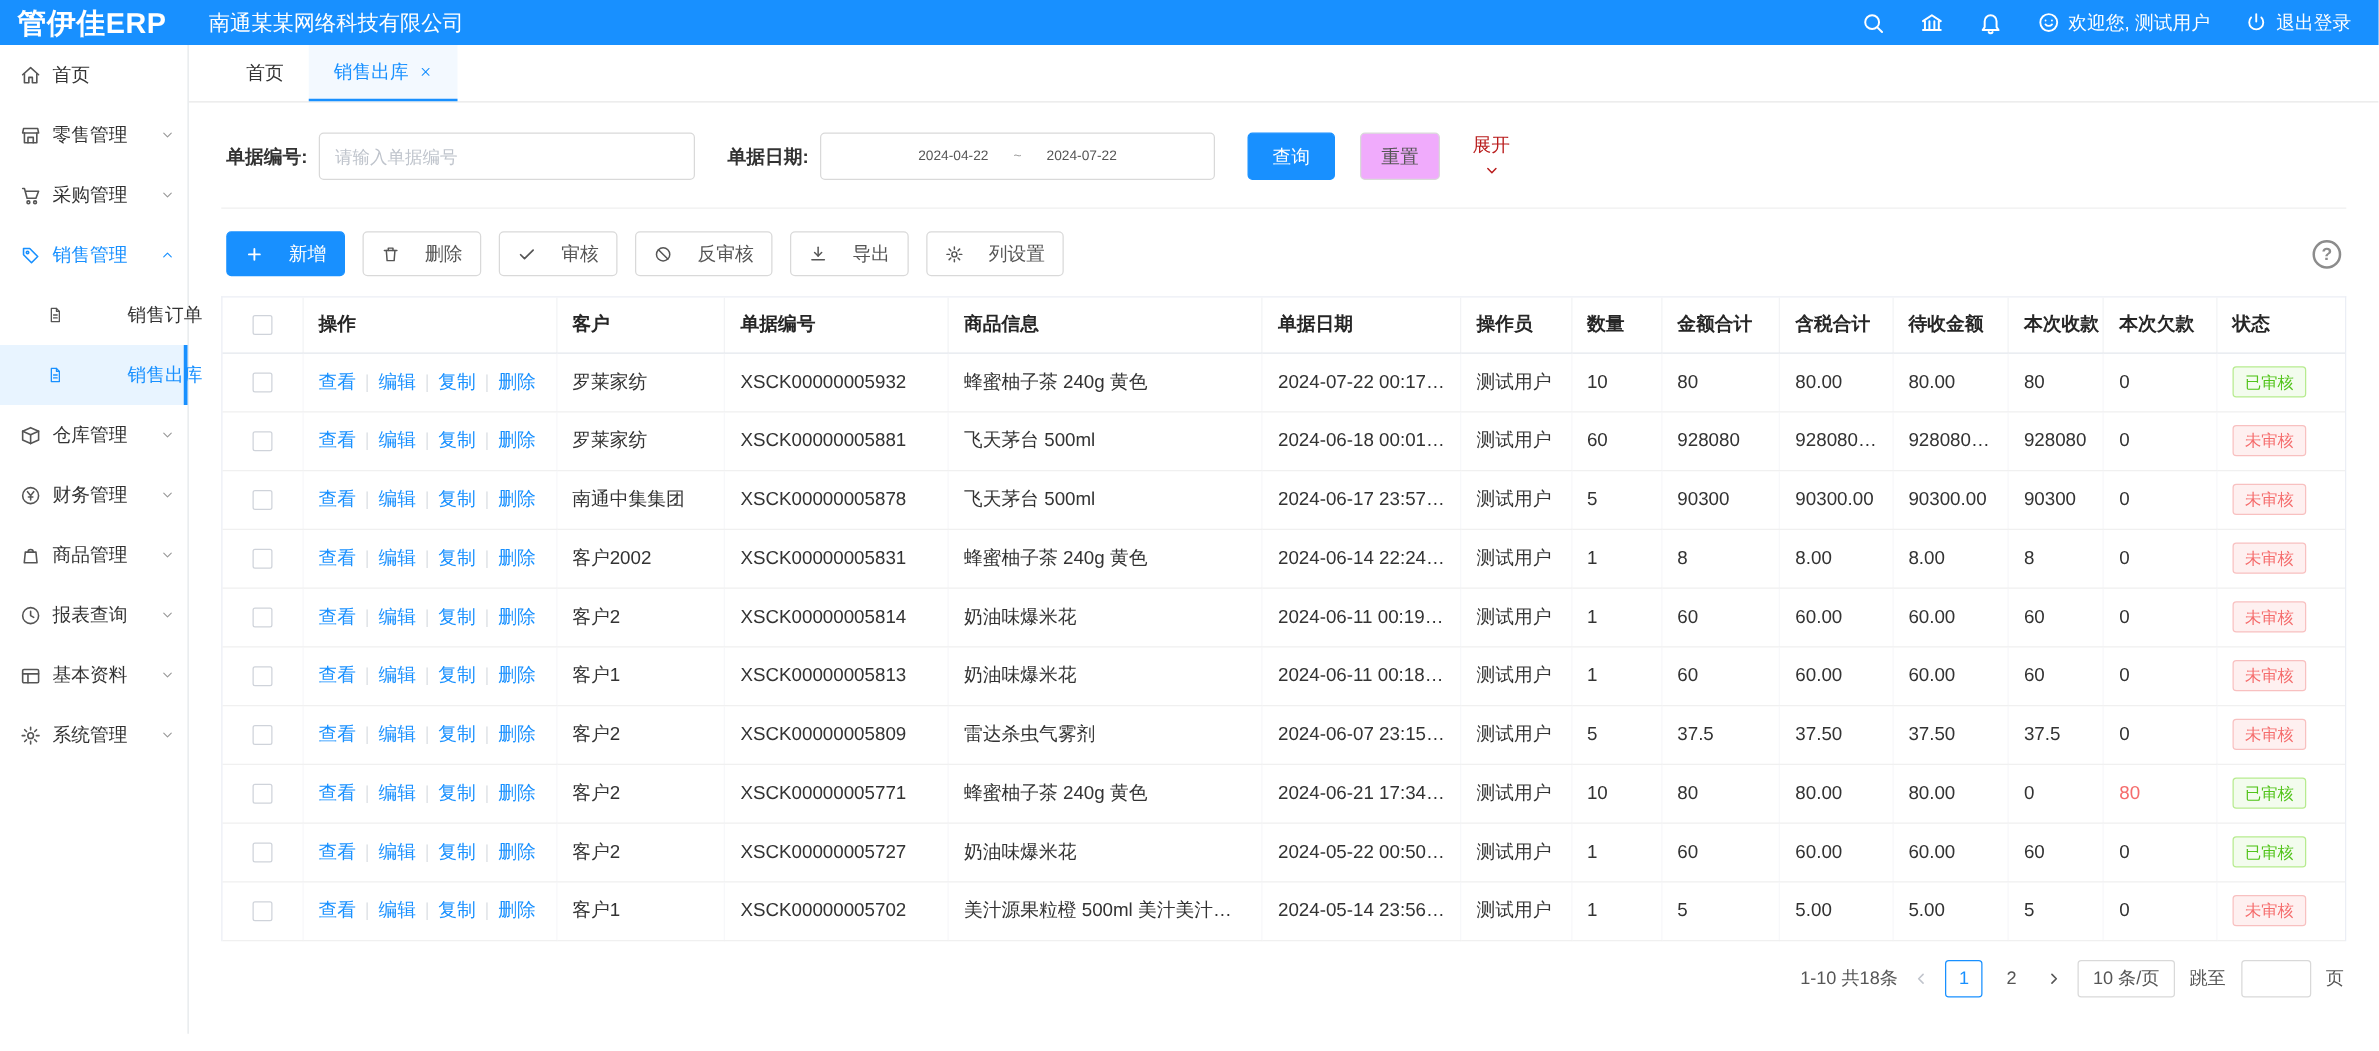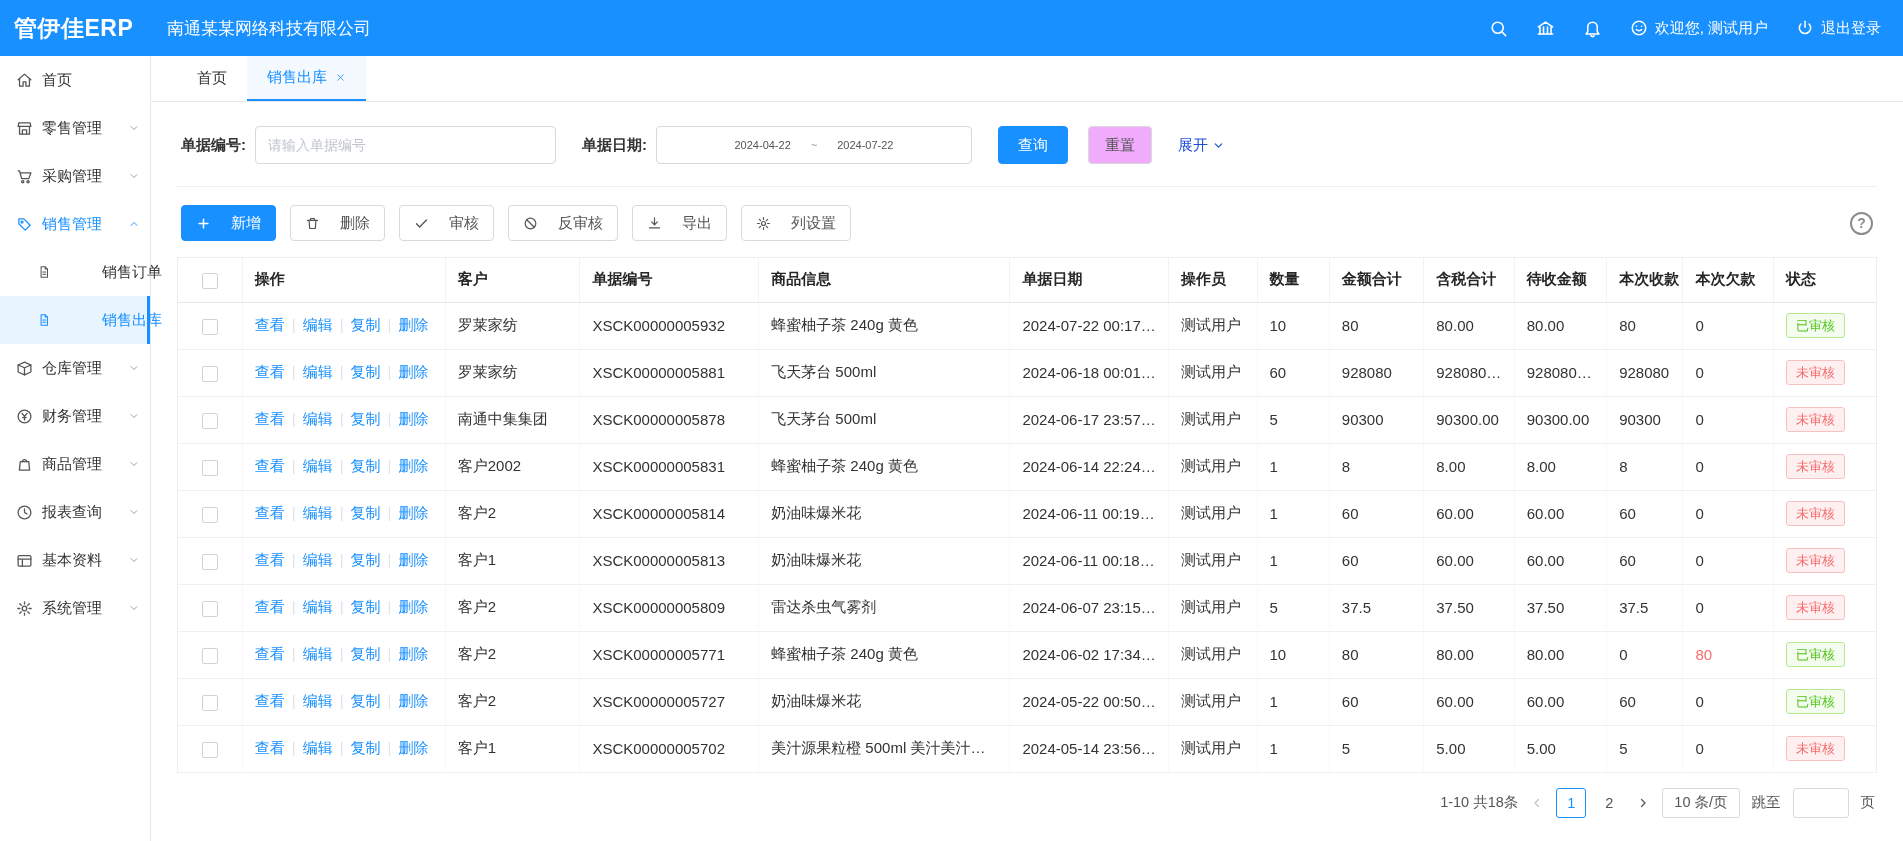--- a/index.html
+++ b/index.html
@@ -1,20 +1,20 @@
 <!DOCTYPE html>
 <html><head>
 <meta charset="utf-8">
 <style>
   * { box-sizing: border-box; margin: 0; padding: 0; }
   html,body { width: 1903px; height: 841px; overflow: hidden; }
   body { font-family: "Liberation Sans", "DejaVu Sans", sans-serif; color: #333; background: #fff; font-size: 15px; }
 
   
-  .topbar { height: 56px; background: #1890ff; display: flex; align-items: center; color: #fff; }
+  .topbar { height: 36px; background: #1890ff; display: flex; align-items: center; color: #fff; }
   .logo { width: 151px; font-size: 23px; font-weight: bold; padding-left: 14px; letter-spacing: .5px; white-space: nowrap; cursor: pointer; }
   .company { font-size: 17px; margin-left: 16px; }
   .topbar-right { margin-left: auto; display: flex; align-items: center; gap: 28px; padding-right: 22px; font-size: 15px; }
   .tb-icon { display: flex; cursor: pointer; }
   .tb-group { display: flex; align-items: center; gap: 7px; cursor: pointer; white-space: nowrap; }
 
   
   .body-row { display: flex; height: 791px; }
   .sidebar { width: 151px; border-right: 1px solid #e4e7ea; background: #fff; flex-shrink: 0; }
   .main { flex: 1; display: flex; flex-direction: column; overflow: hidden; }
@@ -43,21 +43,21 @@
   .f-label { font-weight: bold; color: #333; white-space: nowrap; }
   .f-input { height: 38px; border: 1px solid #d9d9d9; border-radius: 4px; padding: 0 12px; font-size: 14px; color: #333; outline: none; font-family: "Liberation Sans","DejaVu Sans",sans-serif; }
   .f-input::placeholder { color: #bfc4cc; }
   .f-input-bill { width: 301px; }
   .f-input-product { width: 334px; }
   .date-box { width: 316px; height: 38px; border: 1px solid #d9d9d9; border-radius: 4px; display: flex; align-items: center; justify-content: center; gap: 20px; color: #555; font-size: 11px; cursor: pointer; }
   .date-sep { color: #999; }
   .btn { height: 38px; border-radius: 4px; font-size: 15px; cursor: pointer; font-family: inherit; }
   .btn-primary { background: #1890ff; border: 1px solid #1890ff; color: #fff; padding: 0 19px; }
   .btn-default { background: #f0abfc; border: 1px solid #d9d9d9; color: #555; padding: 0 16px; margin-left: -6px; }
-  .expand-link { display: flex; align-items: center; gap: 4px; color: #1d4ed8; cursor: pointer; text-decoration: none; white-space: nowrap; }
+  .expand-link { display: flex; align-items: center; gap: 4px; color: #b91c1c; cursor: pointer; text-decoration: none; white-space: nowrap; flex-direction: column; }
 
   .toolbar-row { margin-top: 18px; display: flex; align-items: center; gap: 14px; padding-left: 4px; }
   .tool-btn { height: 36px; padding: 0 14px; border: 1px solid #d9d9d9; border-radius: 4px; background: #fff; color: #555; display: flex; align-items: center; gap: 20px; font-size: 15px; cursor: pointer; font-family: inherit; white-space: nowrap; }
   .tool-btn.primary { background: #1890ff; border-color: #1890ff; color: #fff; }
   .help-icon { margin-left: auto; margin-right: 4px; width: 23px; height: 23px; border: 2px solid #8c8c8c; border-radius: 50%; color: #8c8c8c; font-weight: bold; font-size: 14px; display: flex; align-items: center; justify-content: center; cursor: pointer; }
 
   
   .table-wrap { margin-top: 16px; border: 1px solid #ebeef5; border-bottom: none; }
   table { width: 100%; border-collapse: collapse; table-layout: fixed; font-size: 15px; }
   th { height: 44px; font-weight: bold; color: #262626; text-align: left; padding: 0 12px; background: #fff; border-bottom: 1px solid #e4e7ed; border-right: 1px solid #f2f3f5; white-space: nowrap; overflow: hidden; }
@@ -545,21 +545,21 @@
                   <td>37.5</td>
                   <td class="">0</td>
                   <td><span class="badge badge-red">未审核</span></td>
                 </tr>
                 <tr>
                   <td><span class="cb"></span></td>
                   <td><a class="op">查看</a><span class="sep">|</span><a class="op">编辑</a><span class="sep">|</span><a class="op">复制</a><span class="sep">|</span><a class="op">删除</a></td>
                   <td>客户2</td>
                   <td>XSCK00000005771</td>
                   <td>蜂蜜柚子茶 240g 黄色</td>
-                  <td>2024-06-02 17:34:03</td>
+                  <td>2024-06-21 17:34:03</td>
                   <td>测试用户</td>
                   <td>10</td>
                   <td>80</td>
                   <td>80.00</td>
                   <td>80.00</td>
                   <td>0</td>
                   <td class="red-text">80</td>
                   <td><span class="badge badge-green">已审核</span></td>
                 </tr>
                 <tr>

